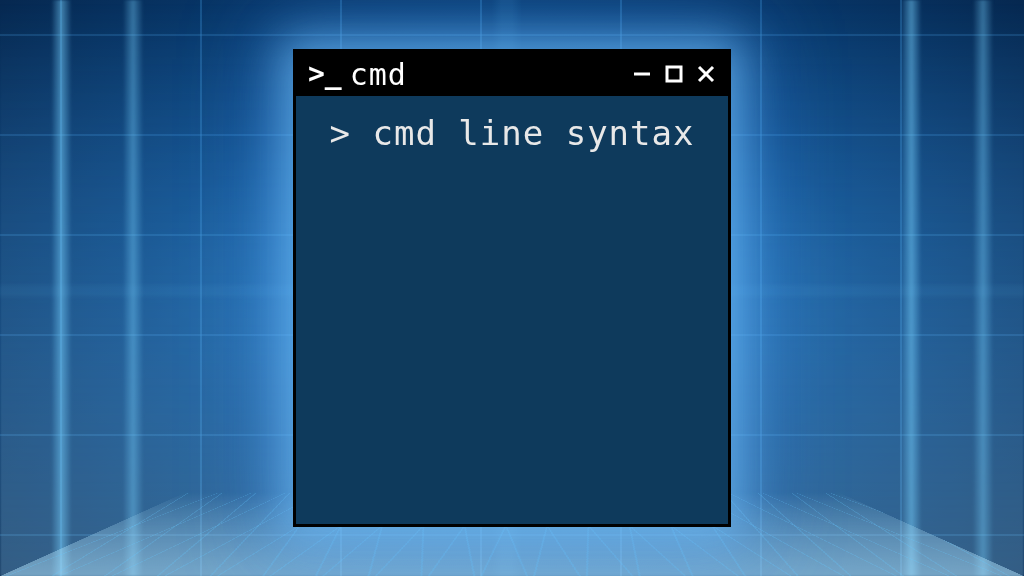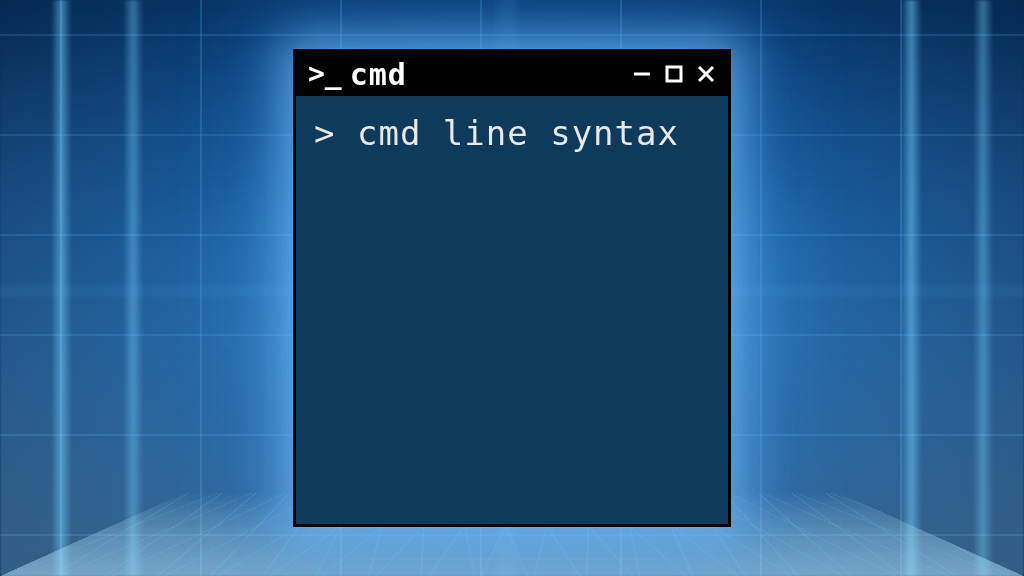--- a/index.html
+++ b/index.html
@@ -89,21 +89,21 @@
     
     .prompt-icon {
       font-size: 28px;
       font-weight: bold;
       line-height: 1;
       font-family: 'Consolas', monospace;
     }
     
     .window-title {
       font-size: 30px;
-      font-weight: bold;
+      font-weight: normal;
       letter-spacing: 1px;
     }
     
     .window-controls {
       display: flex;
       align-items: center;
       gap: 8px;
     }
     
     .win-ctrl {
@@ -115,26 +115,27 @@
       width: 24px;
       height: 24px;
     }
     
     .win-ctrl svg {
       display: block;
     }
     
     .terminal-body {
       flex: 1;
-      padding: 16px 18px;
+      padding: 16px 6px;
       color: #e8e8e8;
       font-size: 34px;
       line-height: 1.25;
       letter-spacing: 1px;
       overflow: hidden;
+      text-align: center;
     }
     
     .terminal-line {
       display: inline;
     }
     
     .prompt-char {
       display: inline;
     }
   </style>

